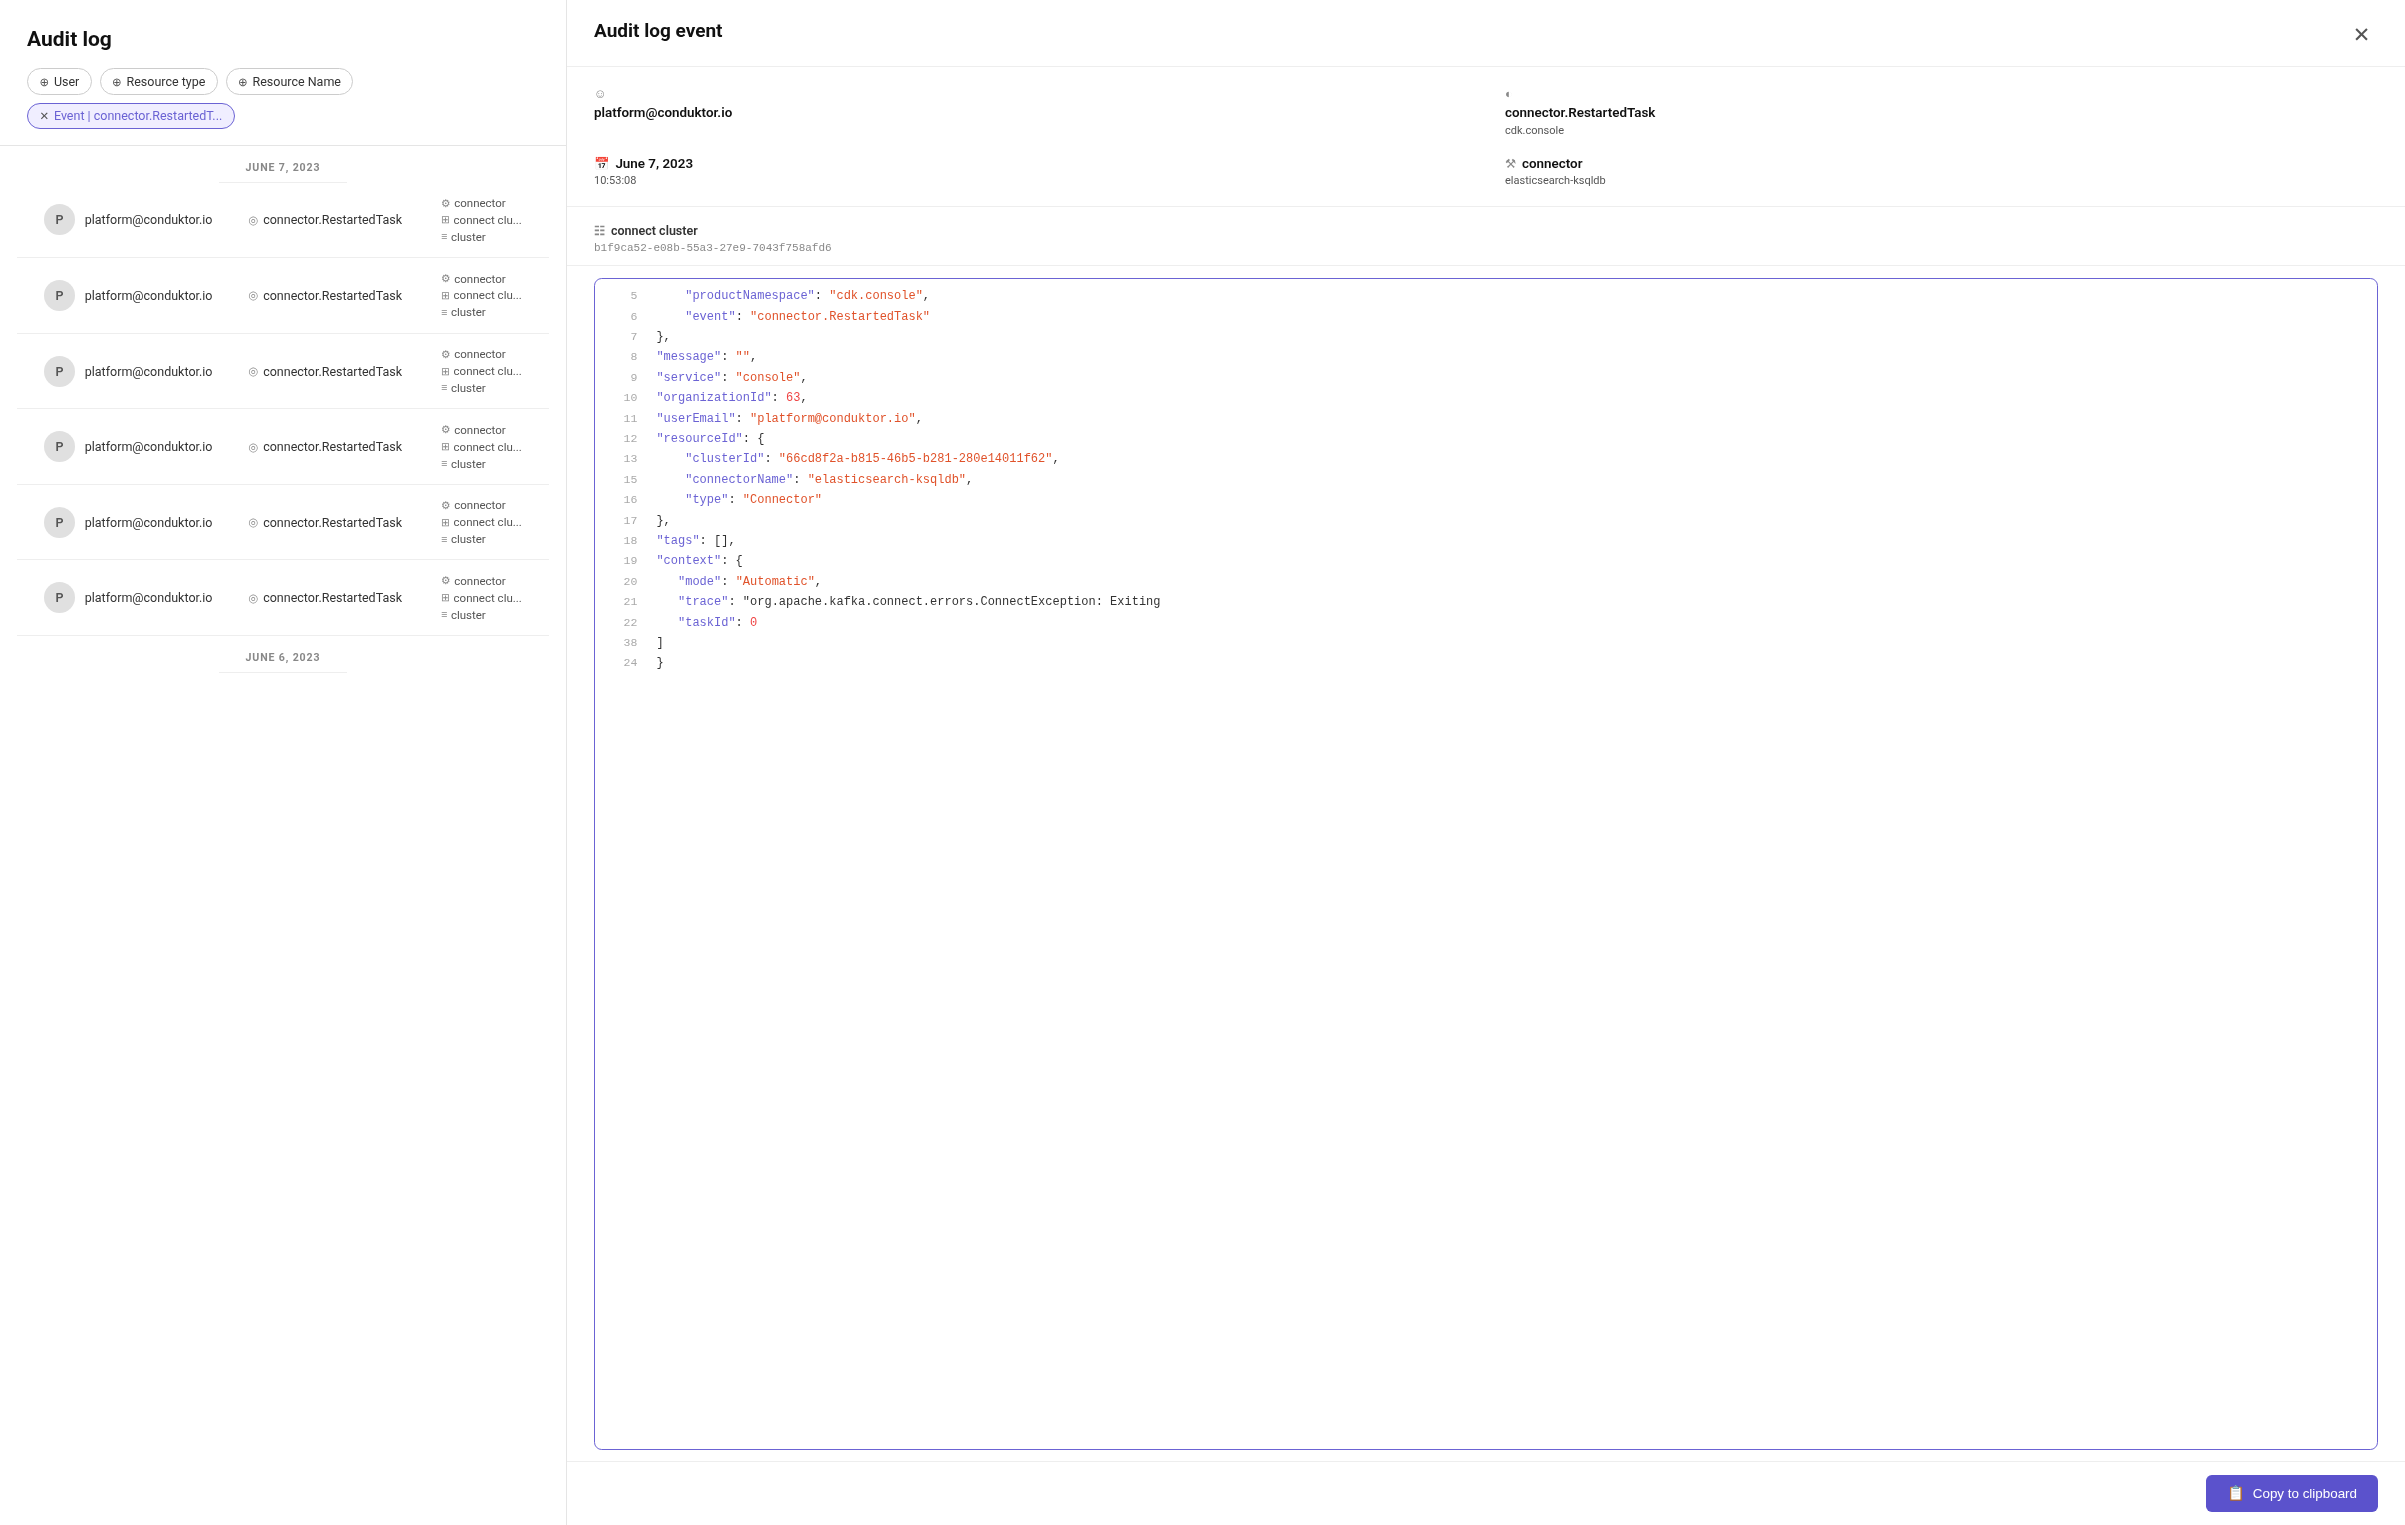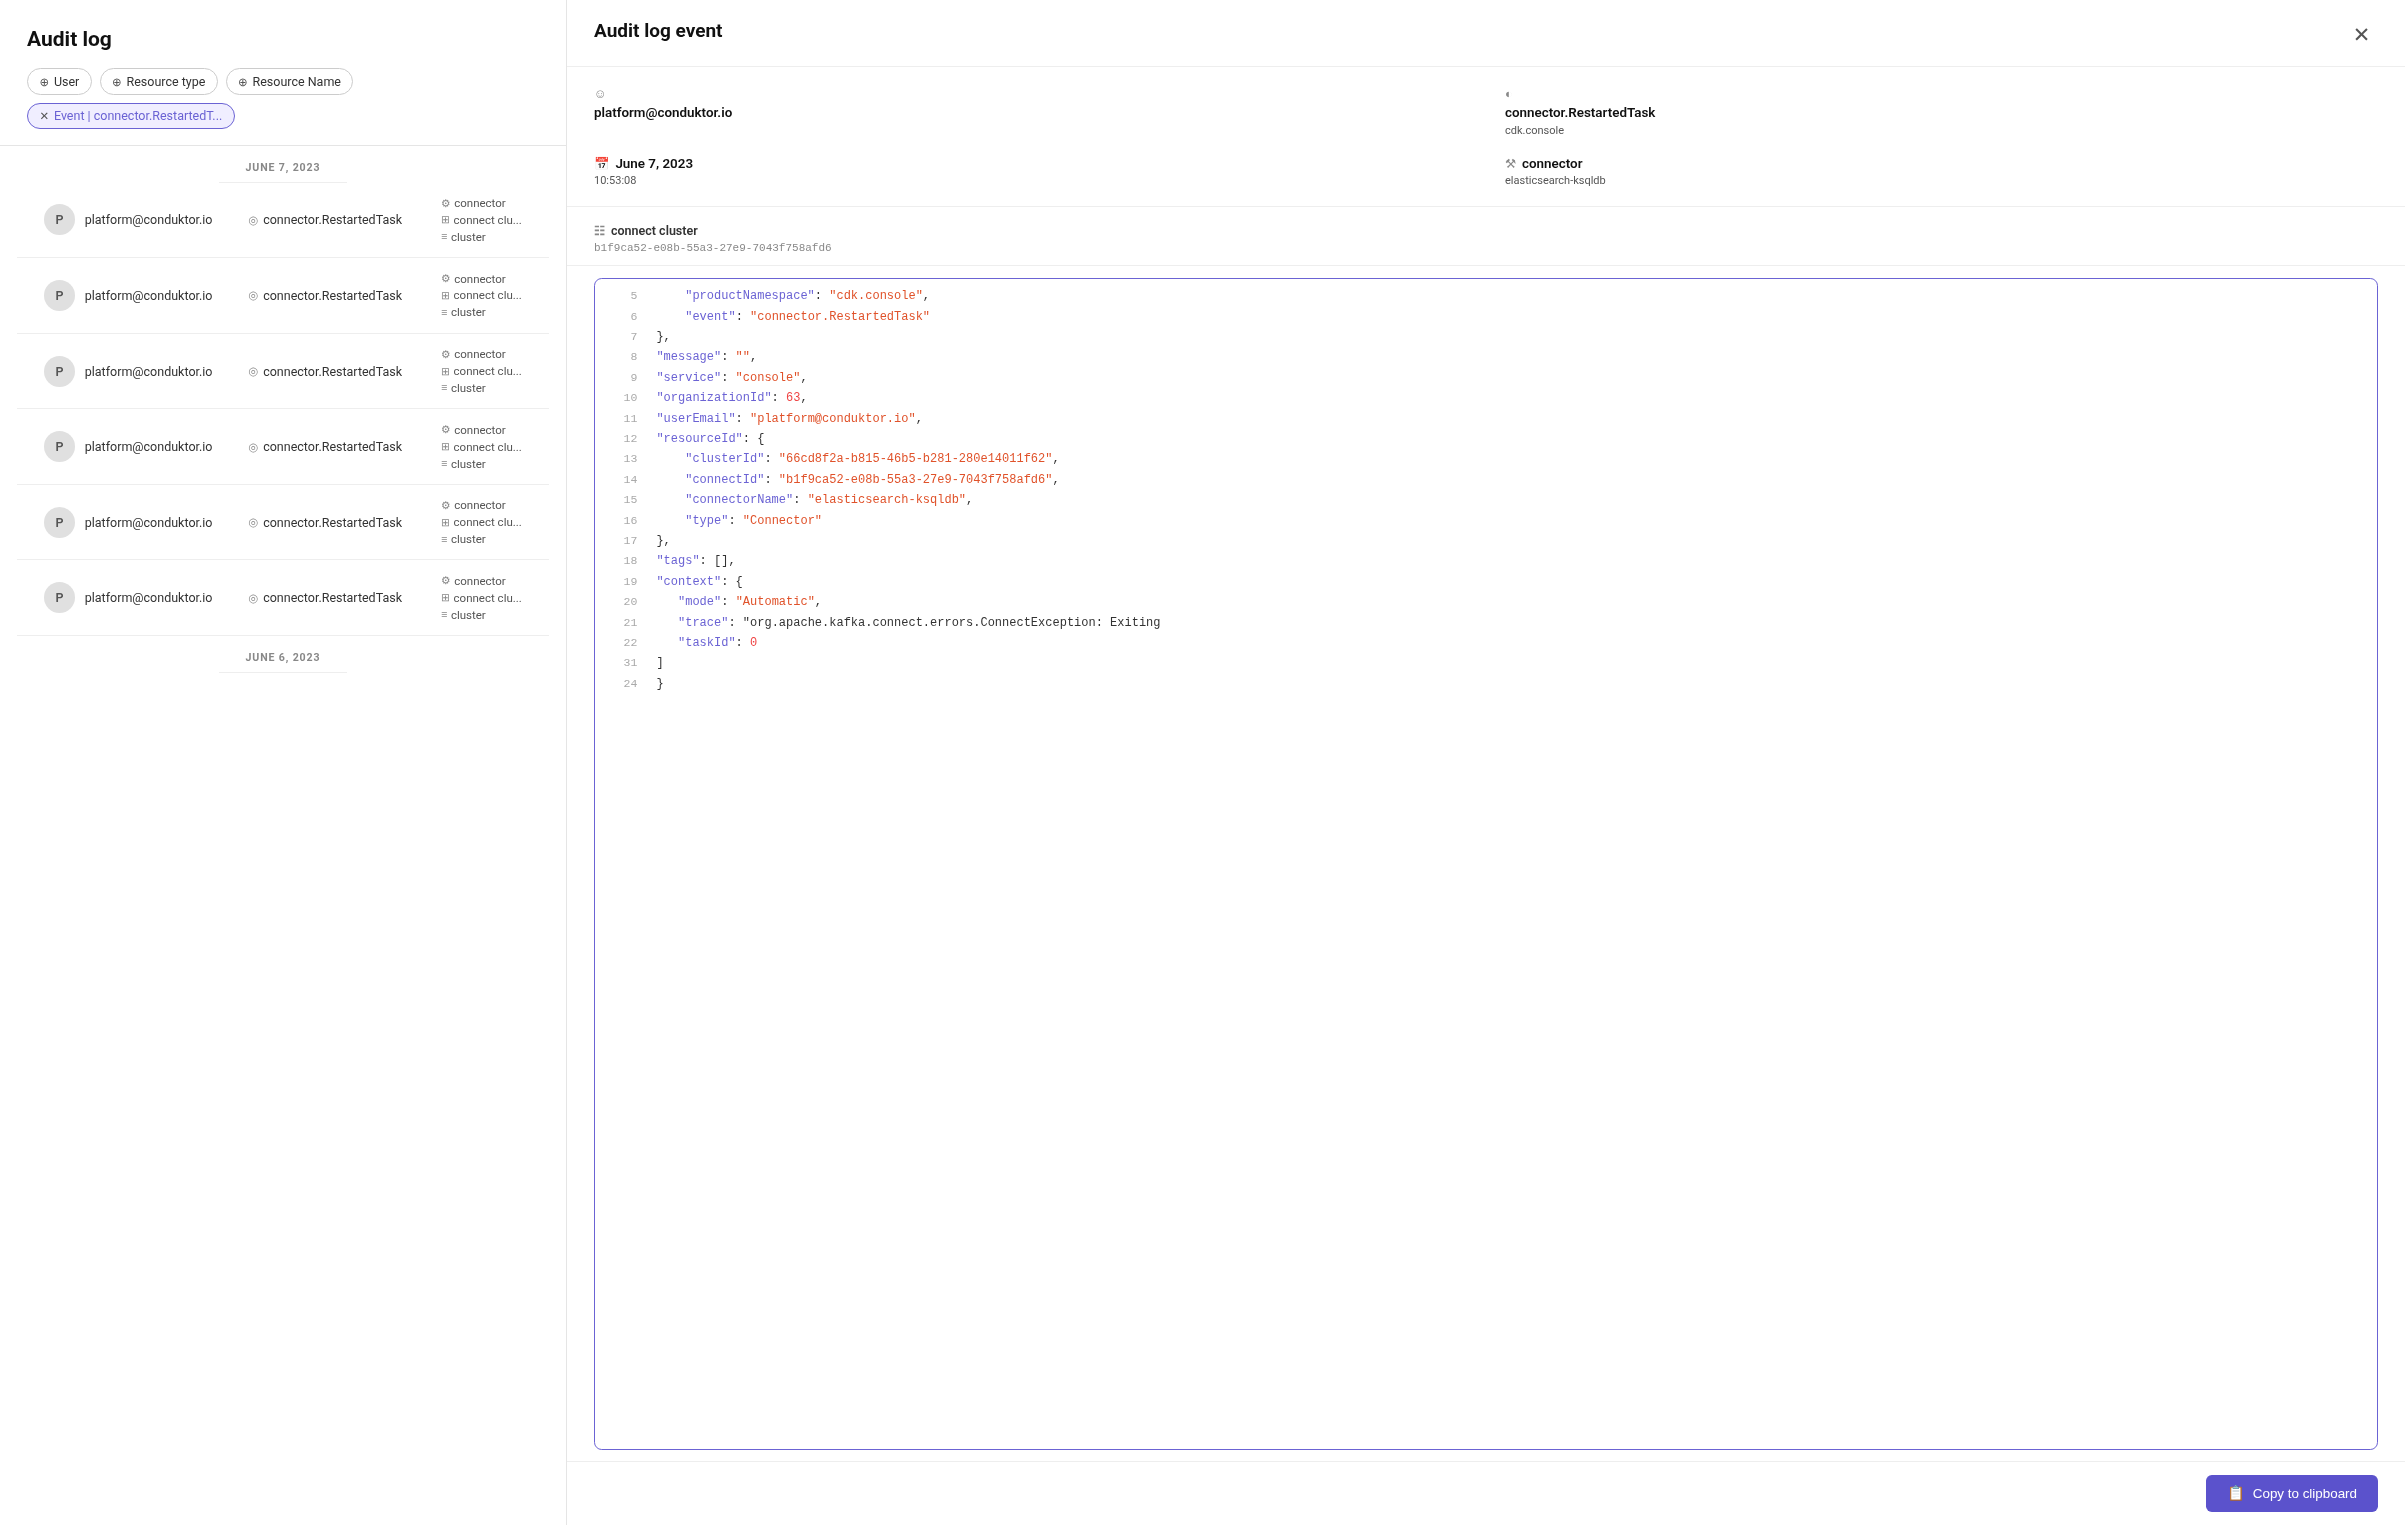--- a/index.html
+++ b/index.html
@@ -542,24 +542,20 @@
         </div>
         <div class="code-line">
           <span class="line-num">12</span>
           <span class="line-content"><span class="key">"resourceId"</span>: {</span>
         </div>
         <div class="code-line">
           <span class="line-num">13</span>
           <span class="line-content">    <span class="key">"clusterId"</span>: <span class="str">"66cd8f2a-b815-46b5-b281-280e14011f62"</span>,</span>
         </div>
         <div class="code-line">
-          <span class="line-num">14</span>
-          <span class="line-content">    <span class="key">"connectId"</span>: <span class="str">"b1f9ca52-e08b-55a3-27e9-7043f758afd6"</span>,</span>
-        </div>
-        <div class="code-line">
           <span class="line-num">15</span>
           <span class="line-content">    <span class="key">"connectorName"</span>: <span class="str">"elasticsearch-ksqldb"</span>,</span>
         </div>
         <div class="code-line">
           <span class="line-num">16</span>
           <span class="line-content">    <span class="key">"type"</span>: <span class="str">"Connector"</span></span>
         </div>
         <div class="code-line">
           <span class="line-num">17</span>
           <span class="line-content">},</span>
@@ -578,21 +574,21 @@
         </div>
         <div class="code-line">
           <span class="line-num">21</span>
           <span class="line-content">   <span class="key">"trace"</span>: "org.apache.kafka.connect.errors.ConnectException: Exiting</span>
         </div>
         <div class="code-line">
           <span class="line-num">22</span>
           <span class="line-content">   <span class="key">"taskId"</span>: <span class="num">0</span></span>
         </div>
         <div class="code-line">
-          <span class="line-num">31</span>
+          <span class="line-num">38</span>
           <span class="line-content">]</span>
         </div>
         <div class="code-line">
           <span class="line-num">24</span>
           <span class="line-content">}</span>
         </div>
       </div>
   </div>
 
   <div class="right-footer">

